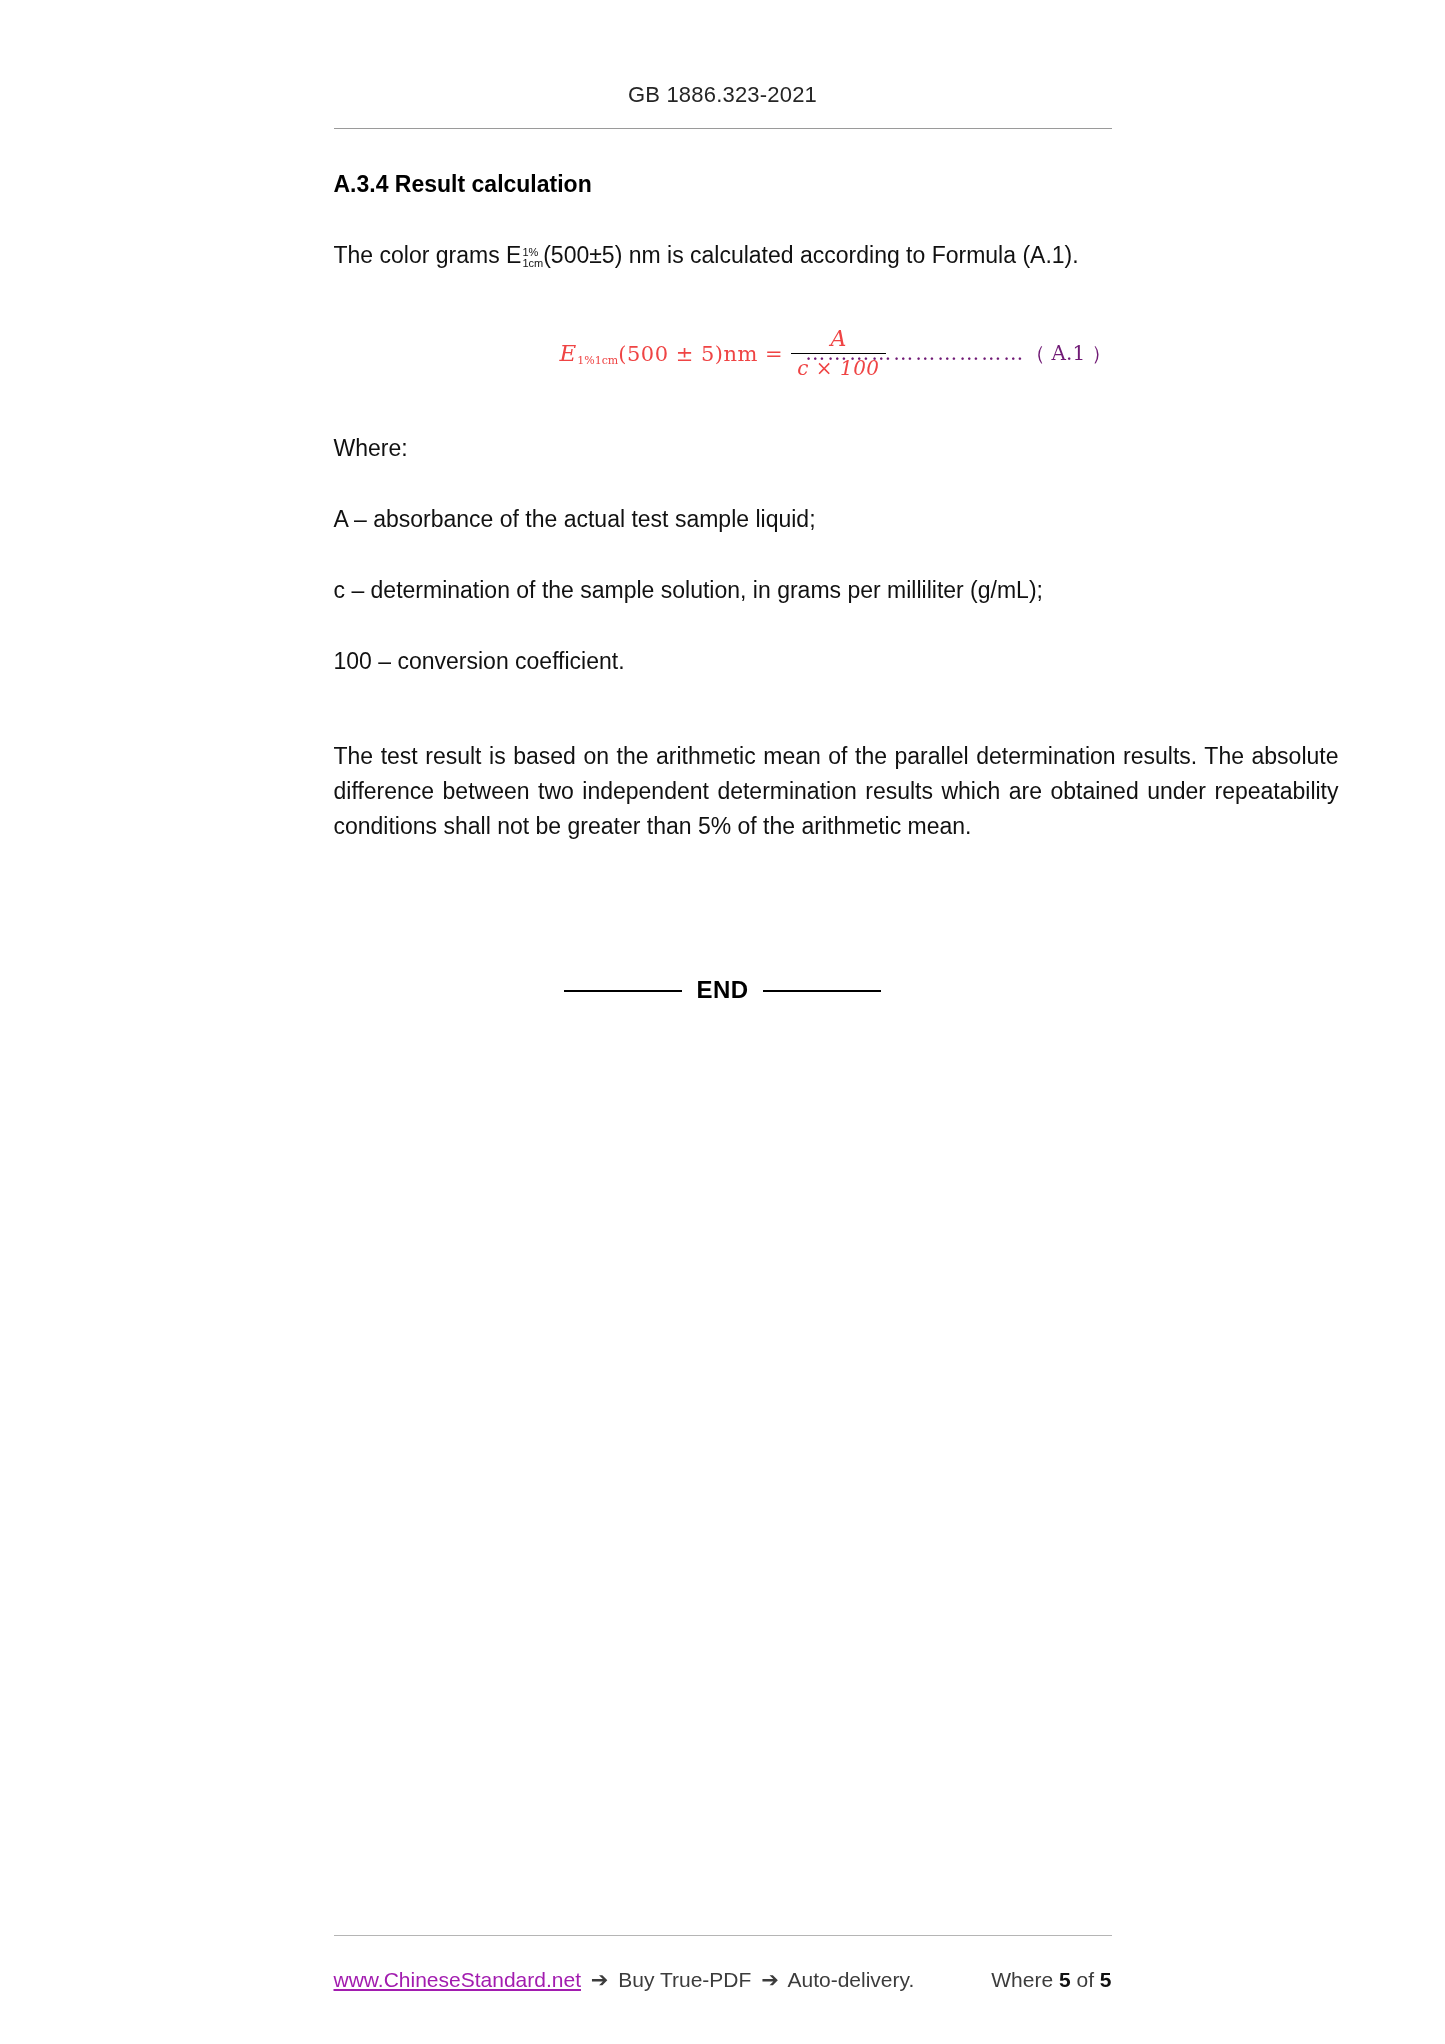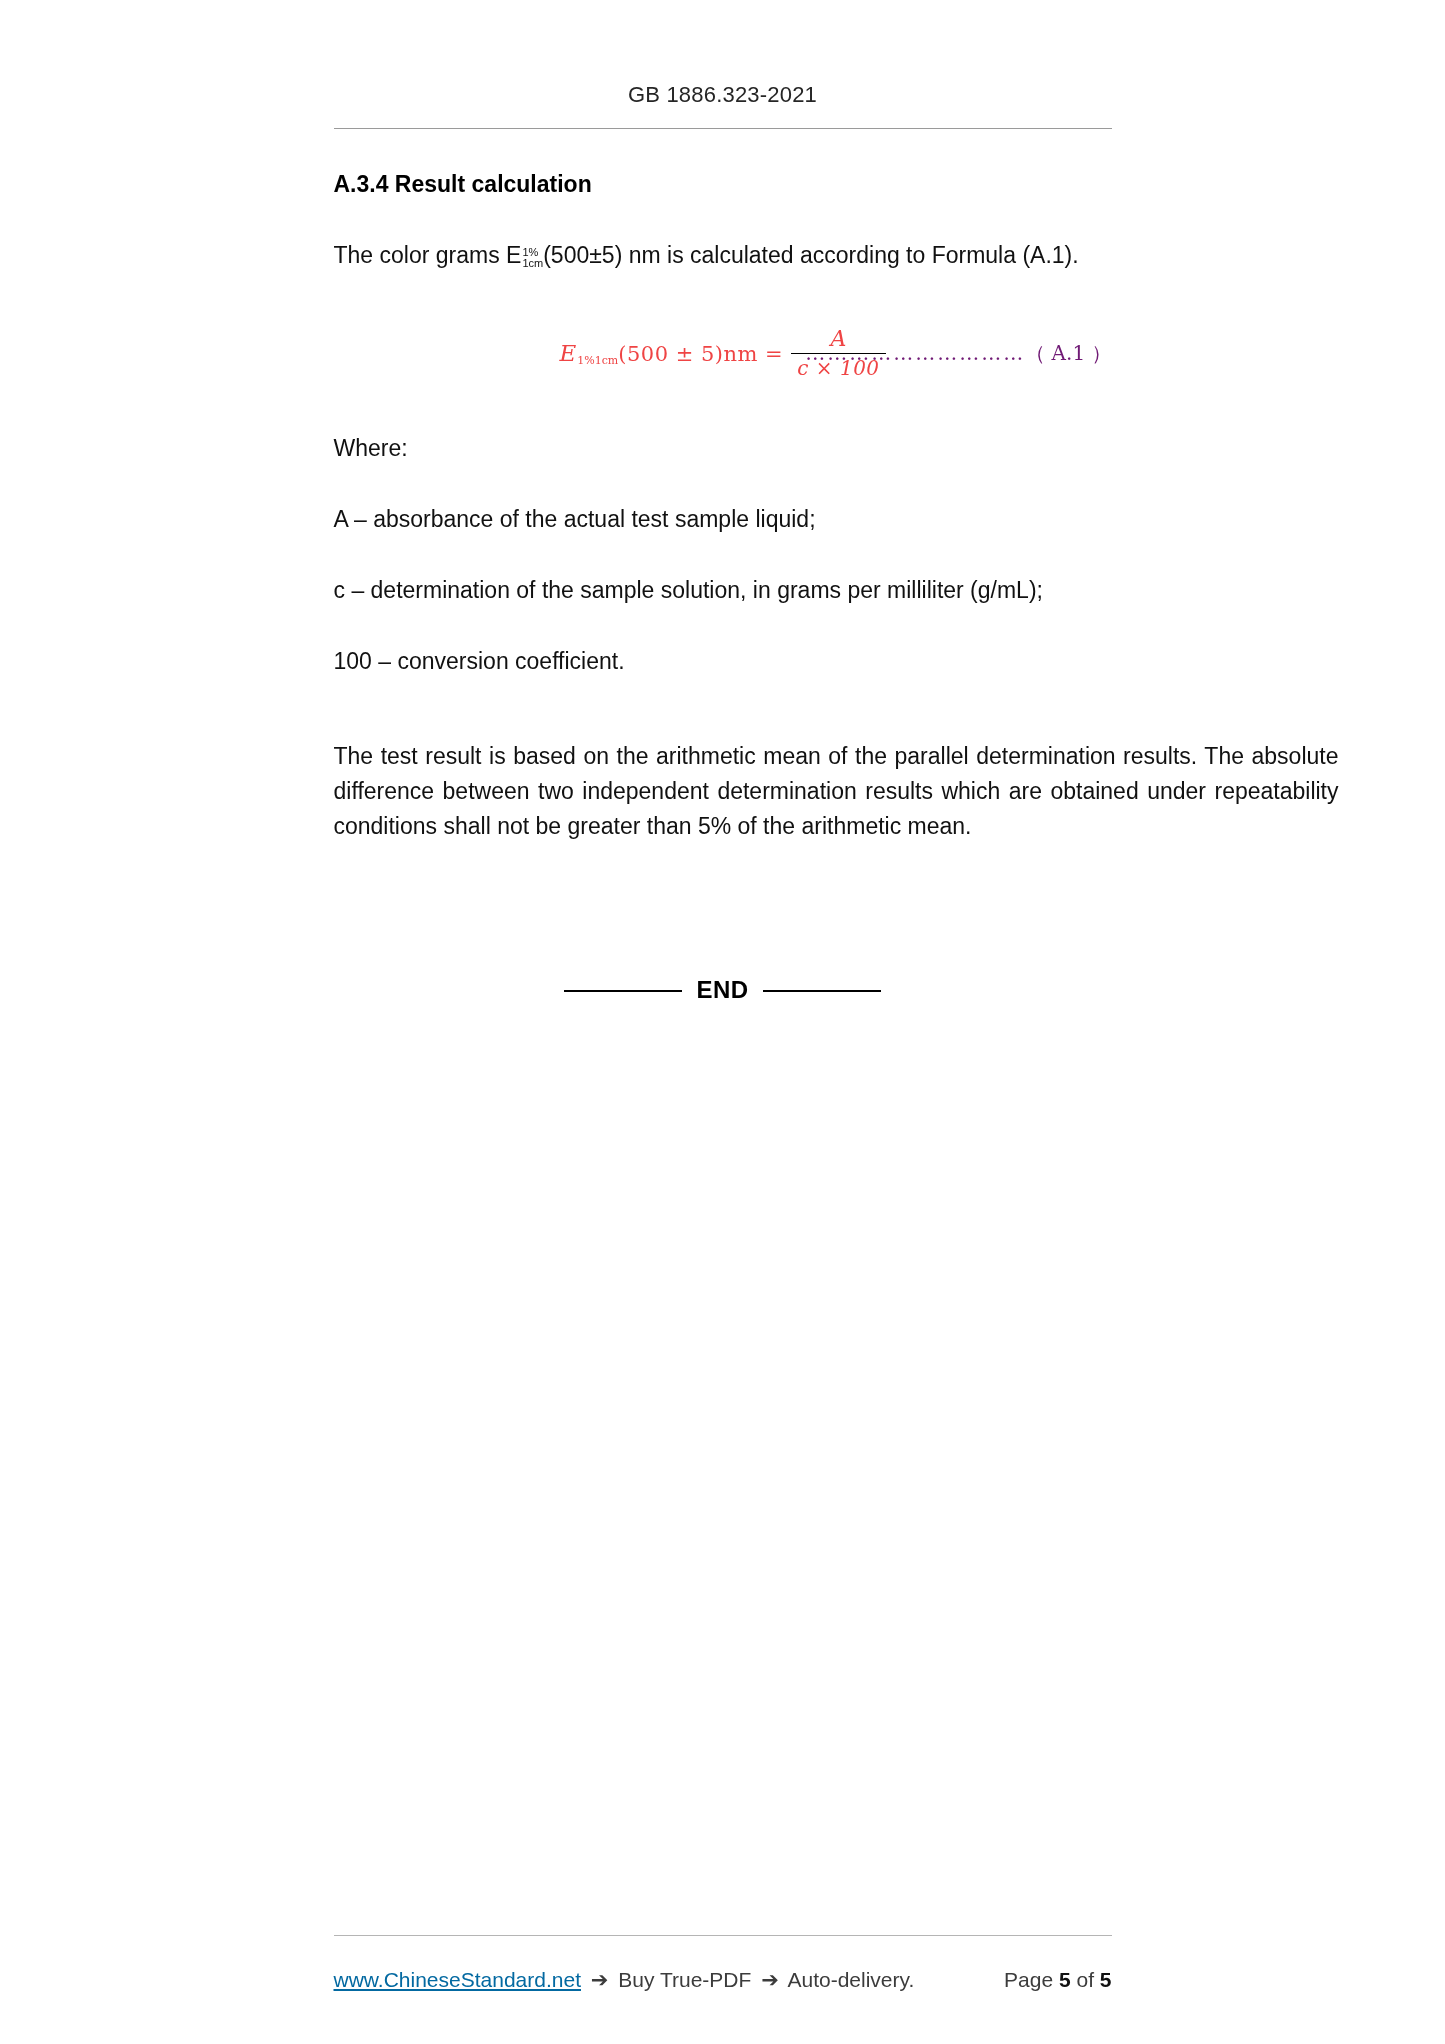--- a/index.html
+++ b/index.html
@@ -187,21 +187,21 @@
     align-items: baseline;
     justify-content: space-between;
     font-size: 21px;
     color: #3c3c3c;
   }
   .footer-left {
     white-space: nowrap;
   }
   .footer-left .site {
     text-decoration: underline;
-    color: #0369a1;
+    color: #a21caf;
     margin-top: 39px;
   }
   .footer-left .arrow {
     font-family: "DejaVu Sans", sans-serif;
     margin: 0 4px;
   }
   .footer-right {
     white-space: nowrap;
     color: #3c3c3c;
   }
@@ -259,20 +259,20 @@
   <div class="footer-rule"></div>
   <div class="footer">
     <div class="footer-left">
       <span class="site">www.ChineseStandard.net</span>
       <span class="arrow">➔</span>
       <span>Buy True-PDF</span>
       <span class="arrow">➔</span>
       <span>Auto-delivery.</span>
     </div>
     <div class="footer-right">
-      <span>Page</span>
+      <span>Where</span>
       <b>5</b>
       <span>of</span>
       <b>5</b>
     </div>
   </div>
 
 </div>
 
 </body></html>

